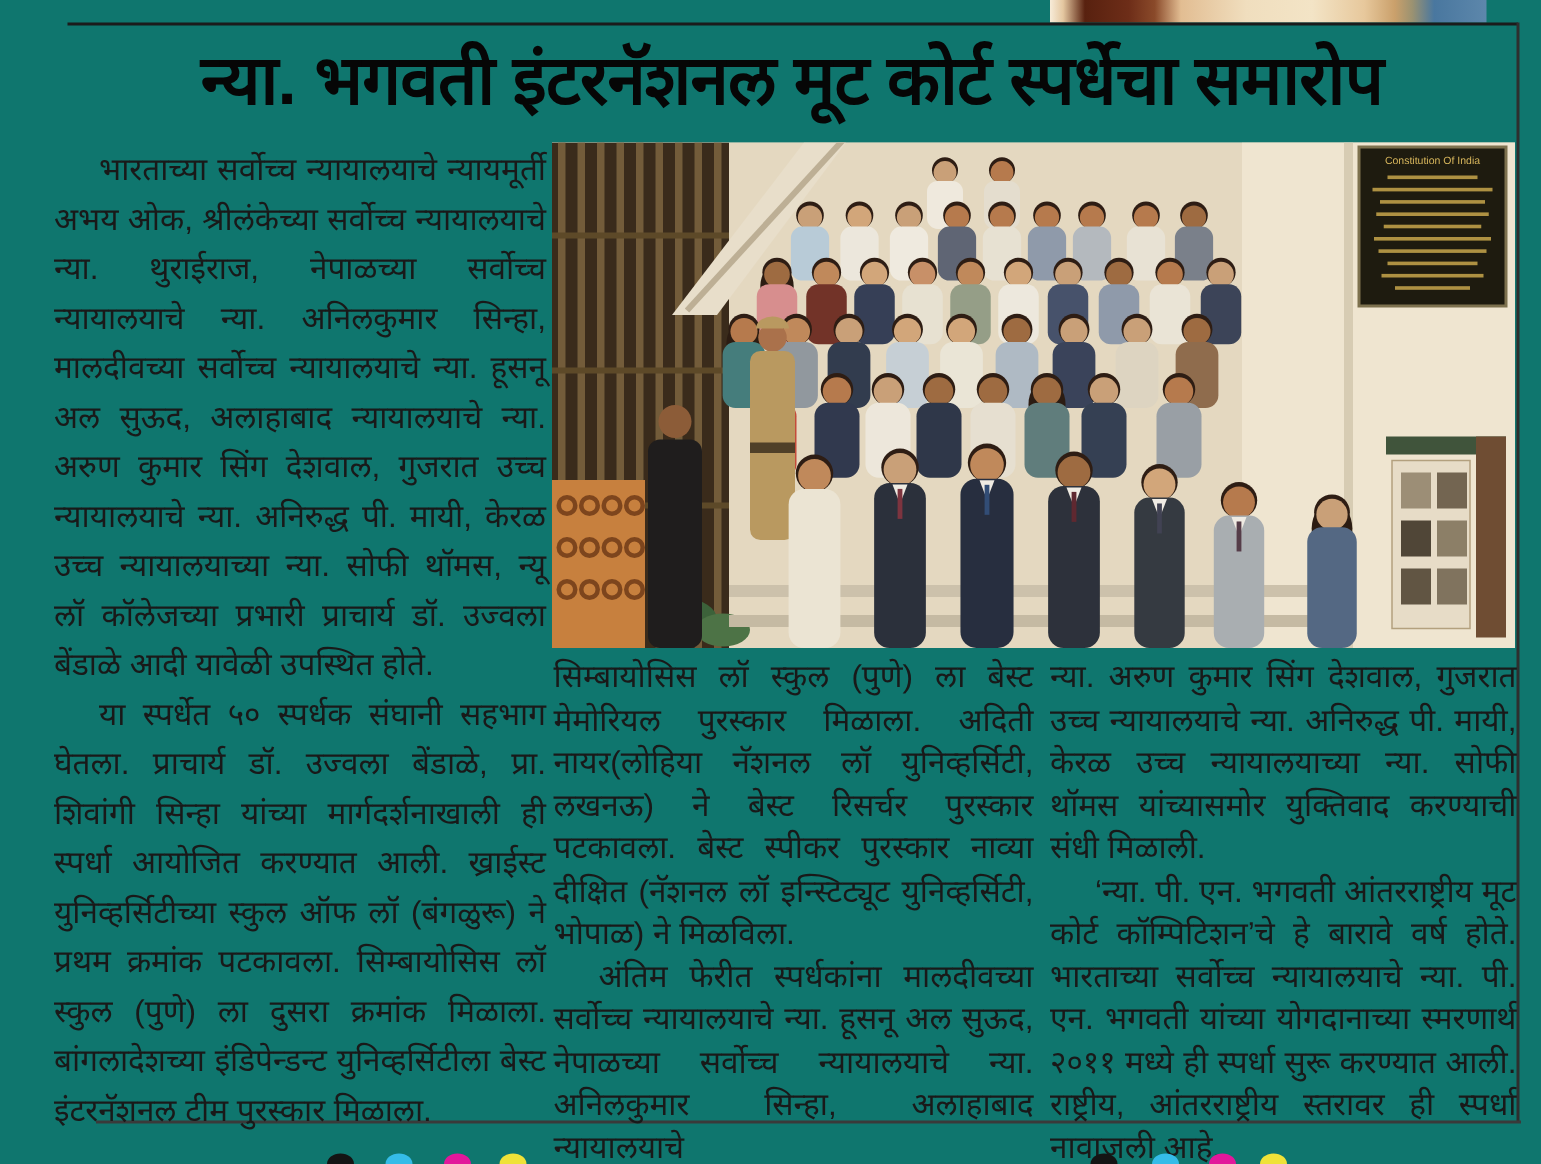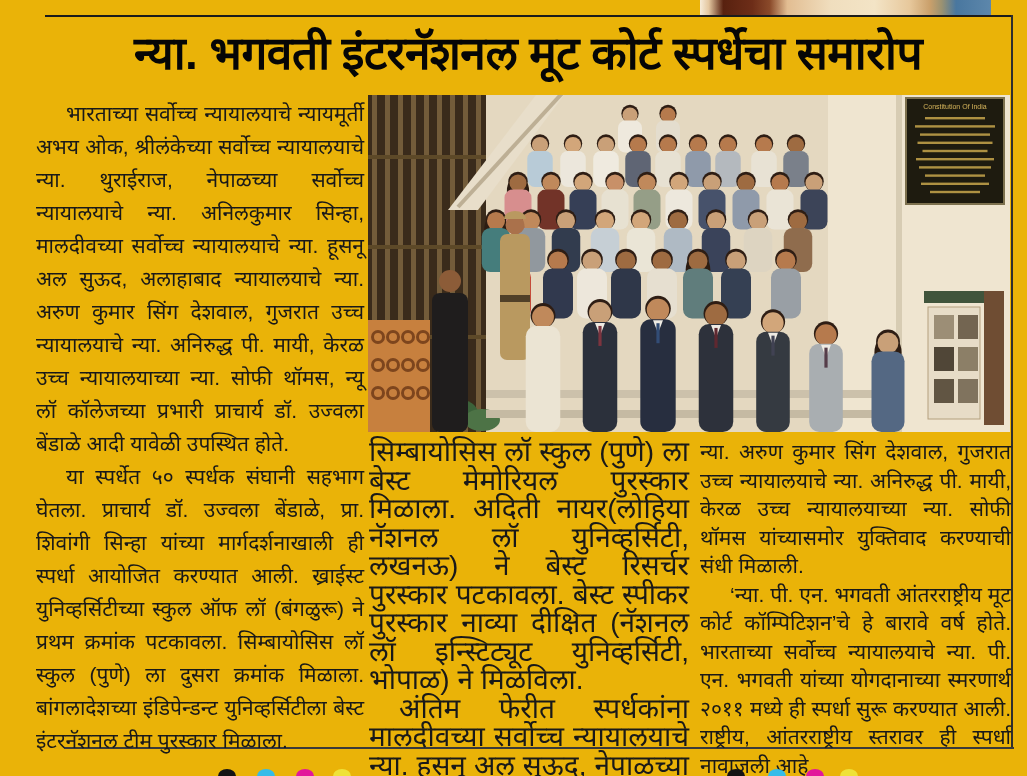--- a/index.html
+++ b/index.html
@@ -1,36 +1,36 @@
 <!DOCTYPE html>
 <html lang="mr"><head>
 <meta charset="utf-8">
 <style>
   html,body{margin:0;padding:0;background:#ffffff;}
   .page{
-    position:relative;width:1027px;height:776px;background:#eab308;
+    position:relative;width:1027px;height:776px;background:#0f766e;
     overflow:hidden;font-family:"Liberation Sans",sans-serif;color:#161616;
   }
   .rule{position:absolute;background:#222;}
   .top-fragment{
     position:absolute;left:700px;top:0;width:291px;height:15px;
     background:linear-gradient(90deg,#f7ecd9 0%,#e4c7a0 3%,#58210f 8%,#6d2d18 18%,
       #8a4a2a 24%,#e2bd92 30%,#f0debe 45%,#f3e4c6 60%,#e7c89c 72%,#caa06b 79%,
       #9b9271 83%,#49779f 88%,#5d87ab 100%);
   }
   .headline{
     position:absolute;left:45px;top:20px;width:966px;margin:0;
     font-size:46px;font-weight:bold;color:#060606;text-align:center;
     letter-spacing:-0.5px;line-height:66px;white-space:nowrap;
   }
   .col{position:absolute;text-align:justify;color:#191919;}
   .col p{margin:0;}
   .col p.indent{text-indent:30px;}
   .col-left{left:36px;top:97px;width:328px;height:650px;font-size:21px;line-height:33px;}
-  .col-mid{left:369px;top:438px;width:320px;height:310px;font-size:28px;line-height:28.5px;}
+  .col-mid{left:369px;top:438px;width:320px;height:310px;font-size:21px;line-height:28.5px;}
   .col-right{left:700px;top:438px;width:311px;height:310px;font-size:21px;line-height:28.5px;}
   .dateline{font-weight:bold;color:#0c0c0c;}
   .photo{
     position:absolute;left:368px;top:95px;width:642px;height:337px;background:#e6ddc8;
   }
   .photo svg{display:block;width:100%;height:100%;}
   .dot{position:absolute;top:769px;width:18px;height:14px;border-radius:50%;}
 </style>
 </head>
 <body>

